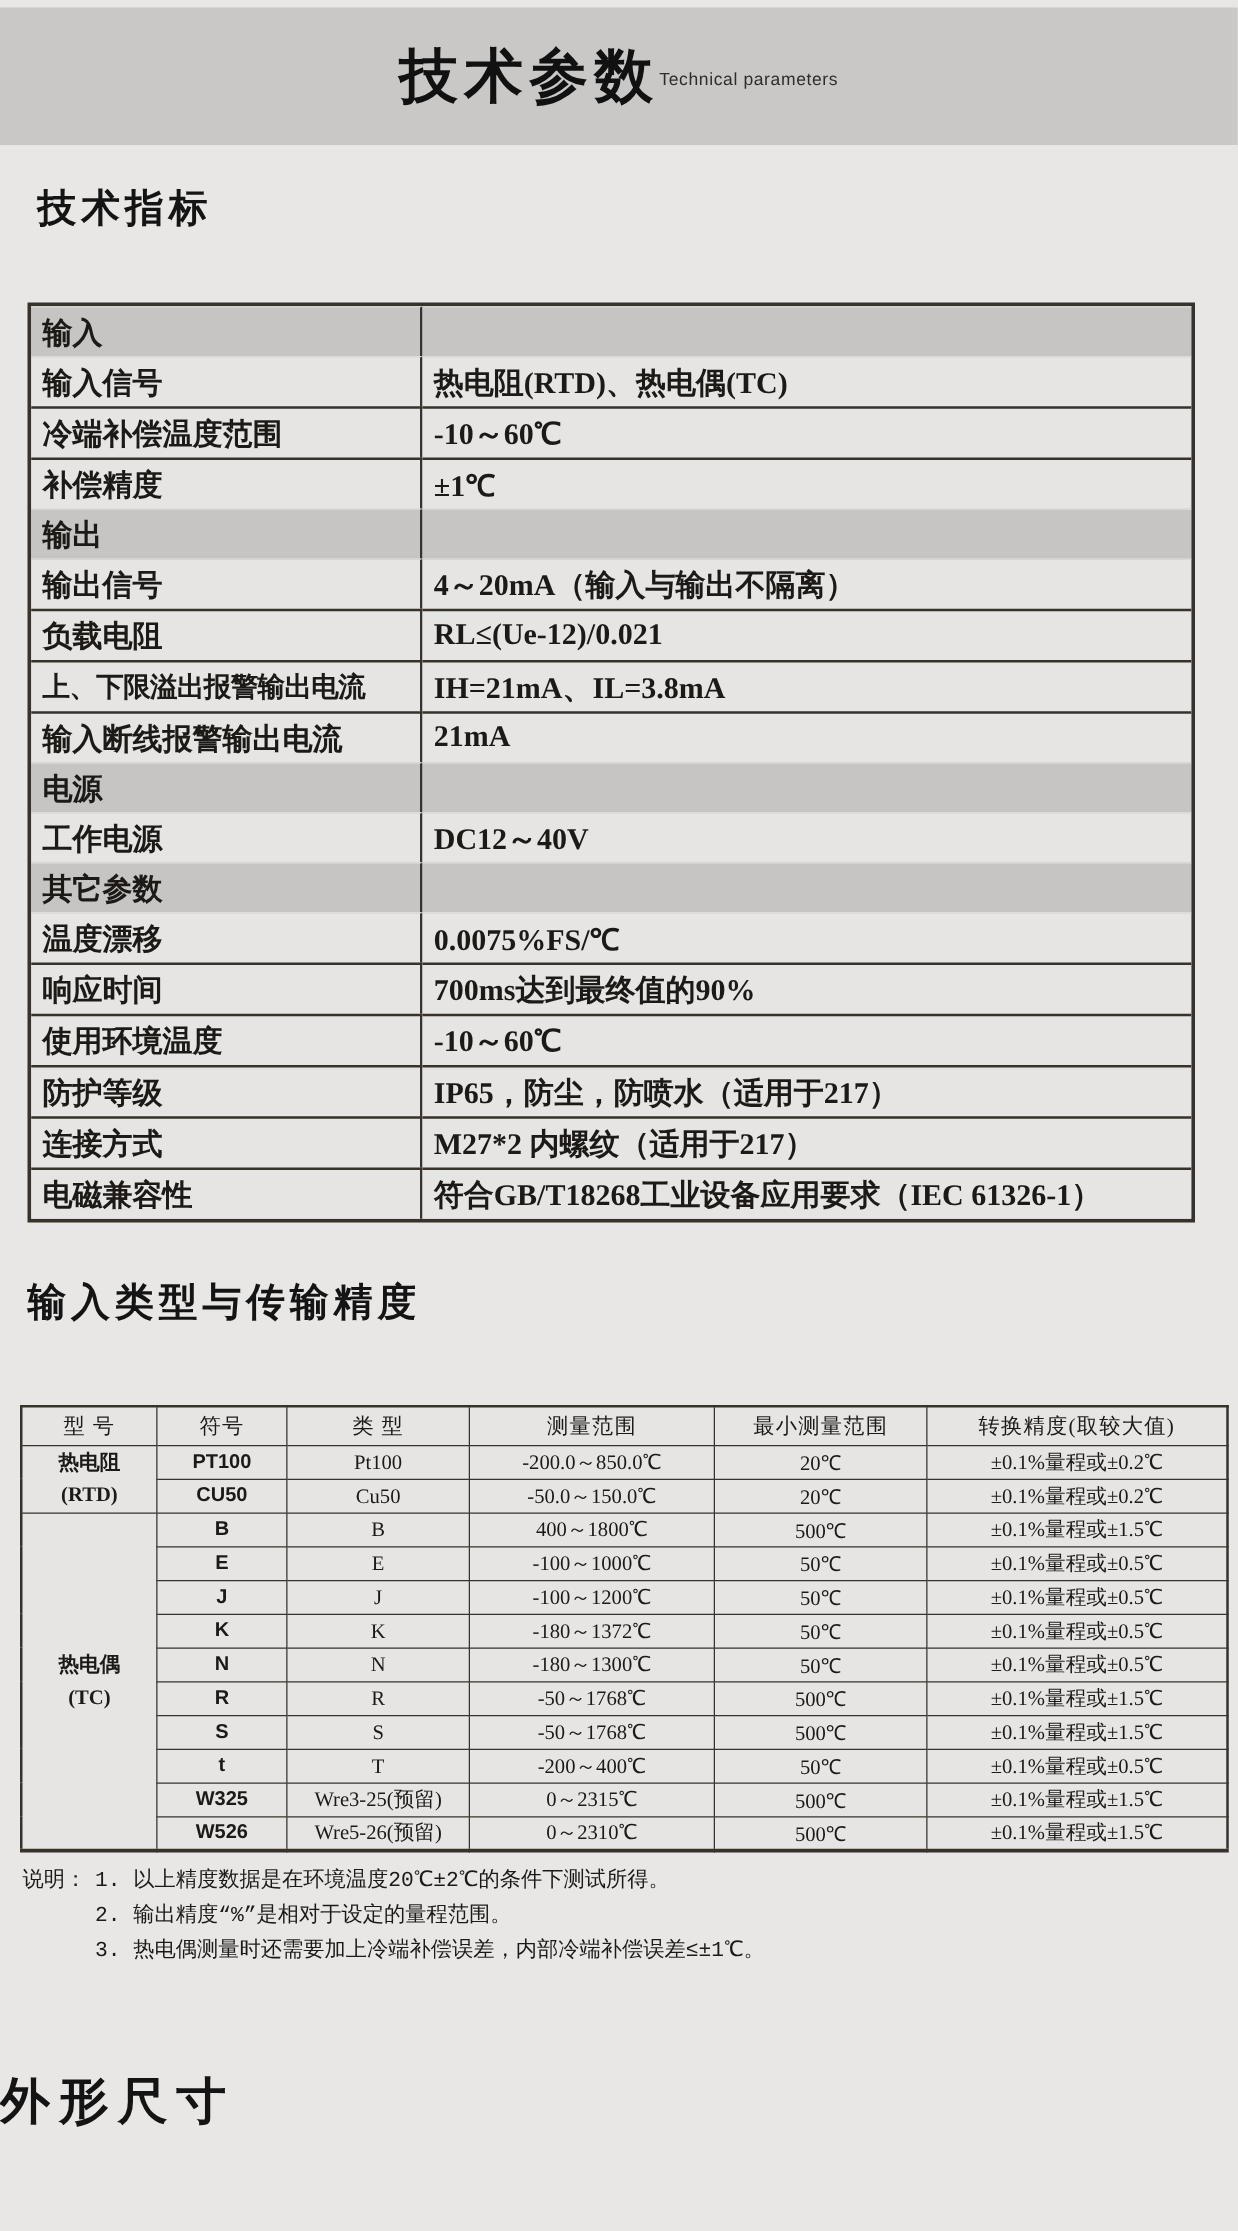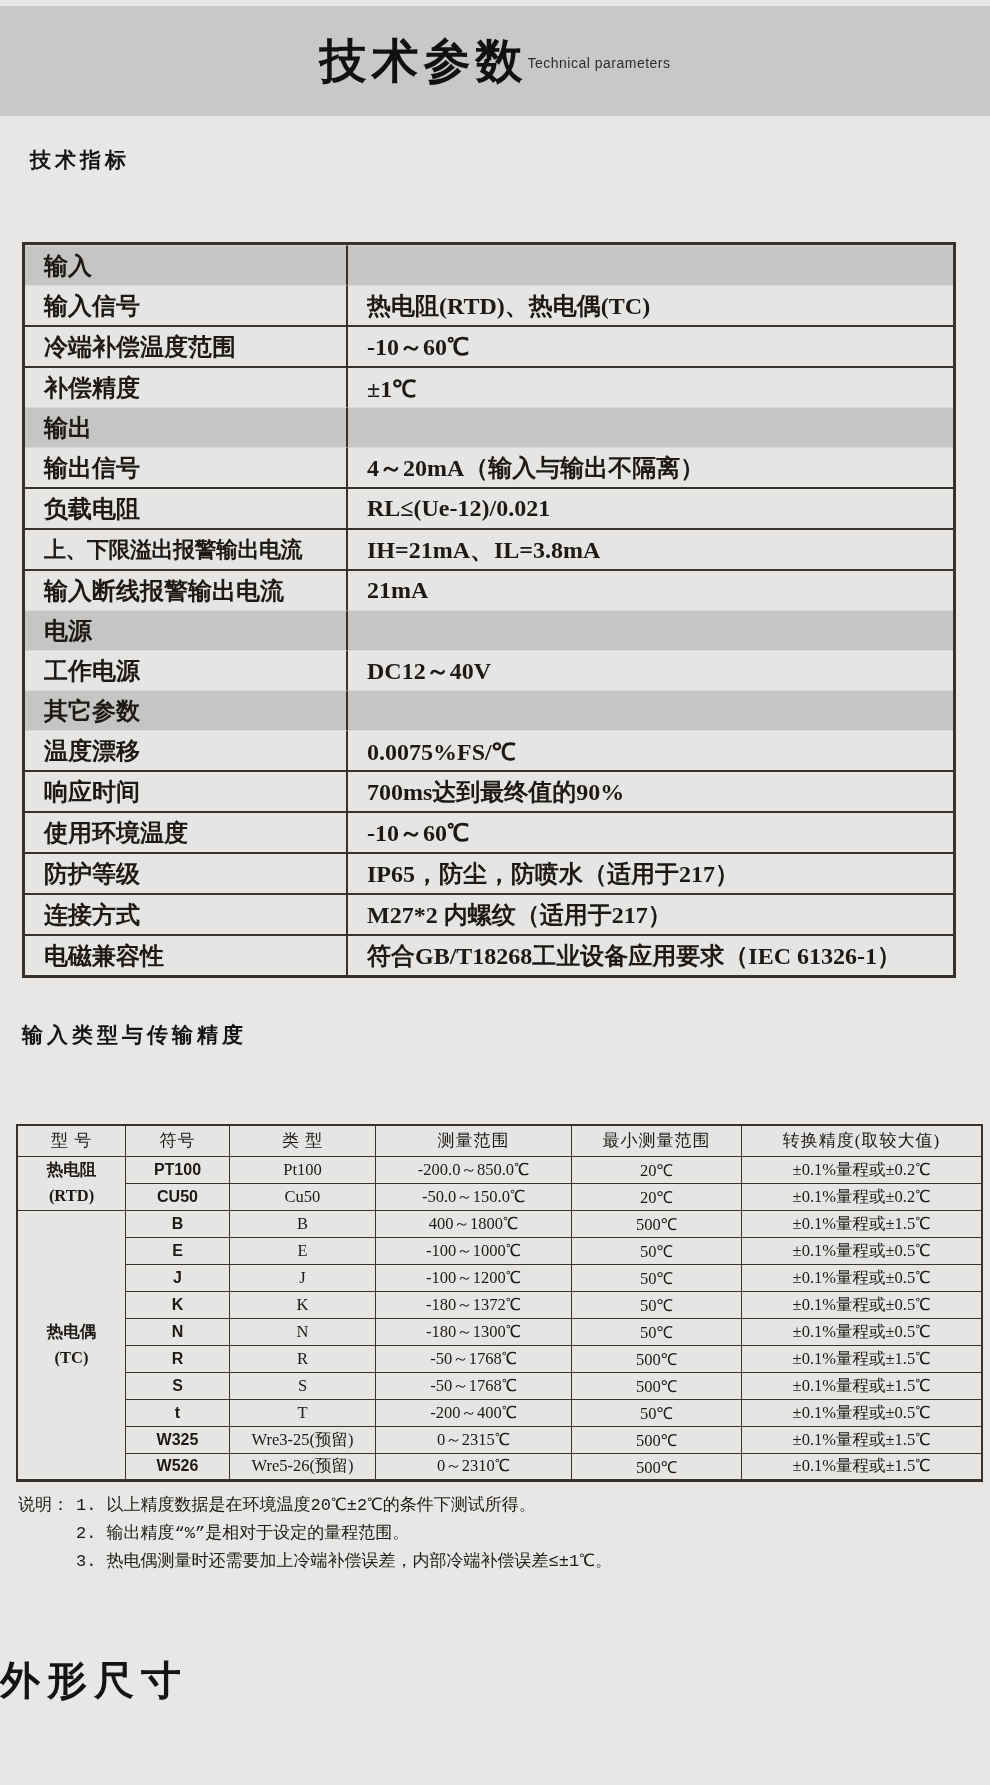--- a/index.html
+++ b/index.html
@@ -17,39 +17,39 @@
   }
   .banner-title{
     font-size:47px;font-weight:700;letter-spacing:5px;color:#111;
     line-height:1.1;
   }
   .banner-sub{
     font-size:14px;font-weight:400;letter-spacing:0.5px;color:#2e2d2b;margin-top:3px;
   }
   
   .sec-title{
-    position:absolute;font-size:21px;font-weight:600;letter-spacing:4px;color:#141414;
+    position:absolute;font-size:31px;font-weight:600;letter-spacing:4px;color:#141414;
   }
   #sec1{left:30px;top:146px;}
   #sec2{left:22px;top:1021px;}
   .footer-title{
     position:absolute;left:0;top:1653px;width:990px;text-align:left;
     font-size:40px;font-weight:600;letter-spacing:7px;color:#141414;
   }
   
   table{border-spacing:0;}
   .t1{
     position:absolute;left:22px;top:242px;width:934px;
     table-layout:fixed;
     border:3px solid #37322c;
     font-family:"Liberation Serif",serif;
     font-weight:bold;font-size:24px;color:#1c1916;
   }
   .t1 td{
-    height:39px;padding:0 0 0 19px;vertical-align:middle;
+    height:39px;padding:0 0 0 9px;vertical-align:middle;
     background:#e6e5e3;overflow:hidden;white-space:nowrap;
   }
   .t1 td.lab{width:302px;border-right:2px solid #37322c;}
   .t1 tr td{border-top:2px solid #37322c;}
   .t1 tr:first-child td{border-top:none;}
   .t1 tr.section td{background:#c6c5c3;border-top:1px solid #d8d7d5;}
   .t1 tr.section + tr td{border-top:1px solid #d8d7d5;}
   .t1 td.tight{font-size:22px;letter-spacing:-0.5px;}
   
   .t2{

